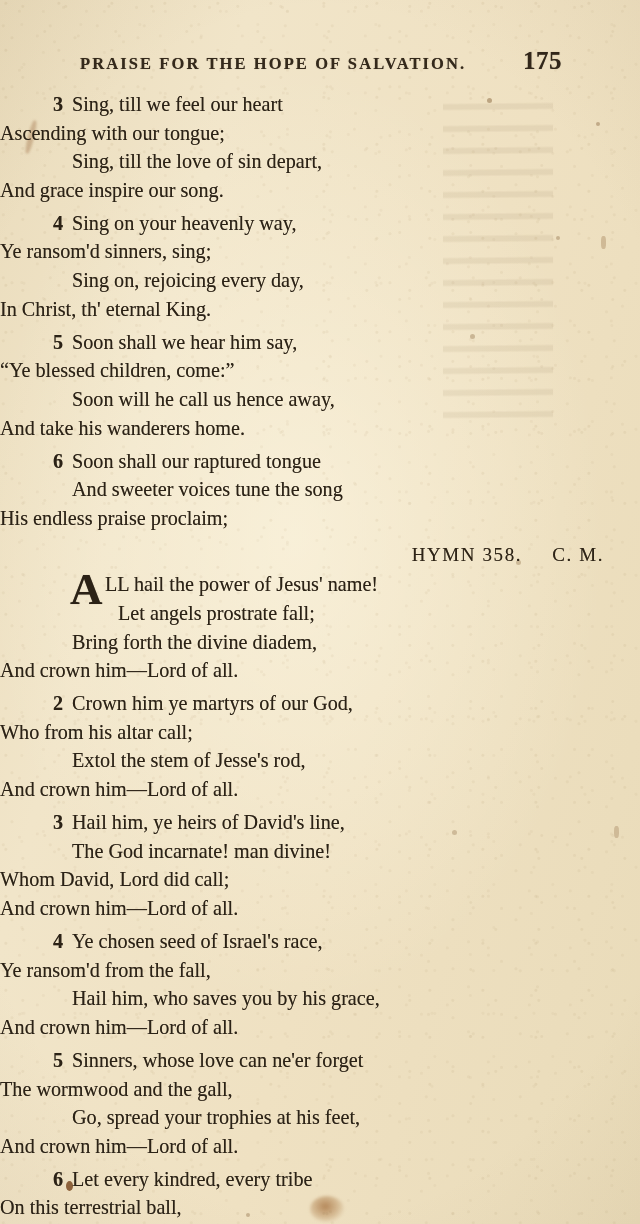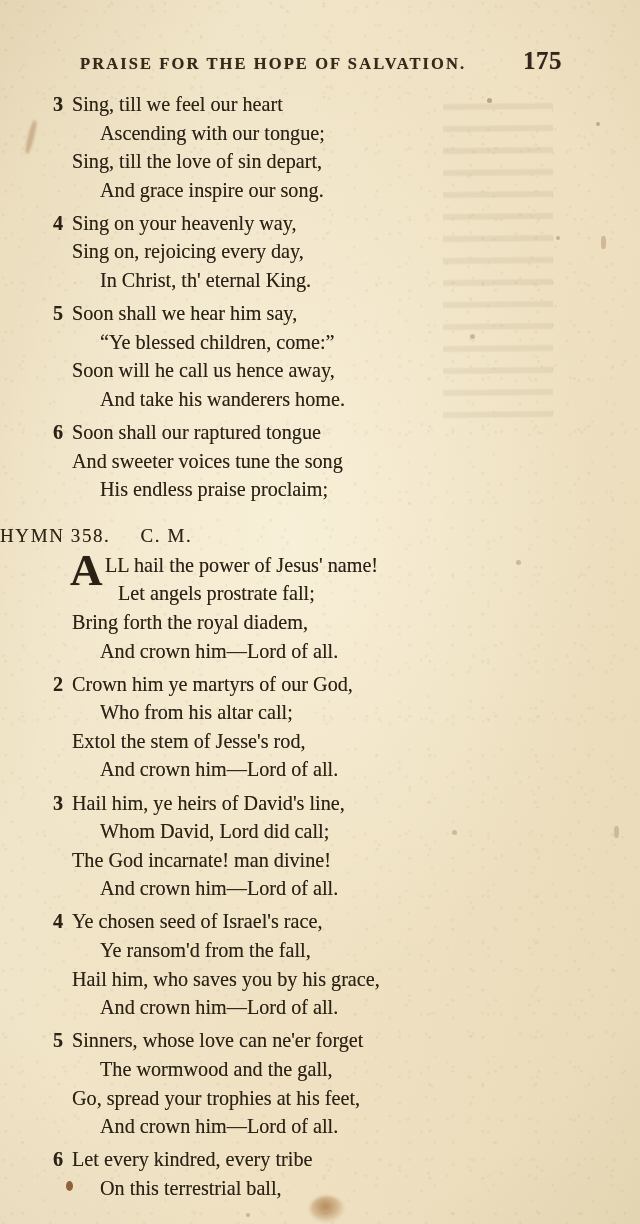--- a/index.html
+++ b/index.html
@@ -112,36 +112,36 @@
   .vline {
     position: relative;
     font-size: 20.2px;
     line-height: 28.6px;
     white-space: nowrap;
     color: #2b2216;
     text-shadow: 0 0 0.55px rgba(43,34,22,0.45);
   }
   
   .vline.l1, .vline.l3 { padding-left: 72px; }
-  .vline.l2, .vline.l4 { padding-left: 100px; }
+  .vline.l2, .vline.l4 { }
   .vnum {
     position: absolute;
     left: 53px;
     top: 0;
     font-size: 20.2px;
     font-weight: bold;
     color: #2b2216;
   }
   
   .hymn-head {
-    text-align: left;
+    text-align: right;
     font-size: 19px;
     letter-spacing: 1.6px;
     color: #2e2417;
-    margin: 21px 0 4px 0;
+    margin: 12px 0 4px 0;
     padding-right: 36px;
     text-shadow: 0 0 0.6px rgba(46,36,23,0.45);
   }
   .hymn-head .gap { display: inline-block; width: 30px; }
   
   .dropstanza { position: relative; }
   .dropcap {
     position: absolute;
     left: 70px;
     top: -3px;
@@ -189,20 +189,21 @@
 
         <div class="stanza">
           <div class="vline l1"><span class="vnum">3</span><span>Sing, till we feel our heart</span></div>
           <div class="vline l2">Ascending with our tongue;</div>
           <div class="vline l3">Sing, till the love of sin depart,</div>
           <div class="vline l4">And grace inspire our song.</div>
         </div>
 
         <div class="stanza">
           <div class="vline l1"><span class="vnum">4</span><span>Sing on your heavenly way,</span></div>
+          <div class="vline l2">Ye ransom'd sinners, sing;</div>
           <div class="vline l3">Sing on, rejoicing every day,</div>
           <div class="vline l4">In Christ, th' eternal King.</div>
         </div>
 
         <div class="stanza">
           <div class="vline l1"><span class="vnum">5</span><span>Soon shall we hear him say,</span></div>
           <div class="vline l2">“Ye blessed children, come:”</div>
           <div class="vline l3">Soon will he call us hence away,</div>
           <div class="vline l4">And take his wanderers home.</div>
         </div>
@@ -218,35 +219,35 @@
       <div class="hymn-head">
         <span>HYMN 358.</span><span class="gap"></span><span>C. M.</span>
       </div>
 
       <div>
 
         <div class="stanza dropstanza">
           <span class="dropcap">A</span>
           <div class="vline l1">LL hail the power of Jesus' name!</div>
           <div class="vline l2">Let angels prostrate fall;</div>
-          <div class="vline l3">Bring forth the royal diadem,</div>
+          <div class="vline l3">Bring forth the divine diadem,</div>
           <div class="vline l4">And crown him—Lord of all.</div>
         </div>
 
         <div class="stanza">
           <div class="vline l1"><span class="vnum">2</span><span>Crown him ye martyrs of our God,</span></div>
           <div class="vline l2">Who from his altar call;</div>
           <div class="vline l3">Extol the stem of Jesse's rod,</div>
           <div class="vline l4">And crown him—Lord of all.</div>
         </div>
 
         <div class="stanza">
           <div class="vline l1"><span class="vnum">3</span><span>Hail him, ye heirs of David's line,</span></div>
+          <div class="vline l3">The God incarnate! man divine!</div>
           <div class="vline l2">Whom David, Lord did call;</div>
-          <div class="vline l3">The God incarnate! man divine!</div>
           <div class="vline l4">And crown him—Lord of all.</div>
         </div>
 
         <div class="stanza">
           <div class="vline l1"><span class="vnum">4</span><span>Ye chosen seed of Israel's race,</span></div>
           <div class="vline l2">Ye ransom'd from the fall,</div>
           <div class="vline l3">Hail him, who saves you by his grace,</div>
           <div class="vline l4">And crown him—Lord of all.</div>
         </div>
 

